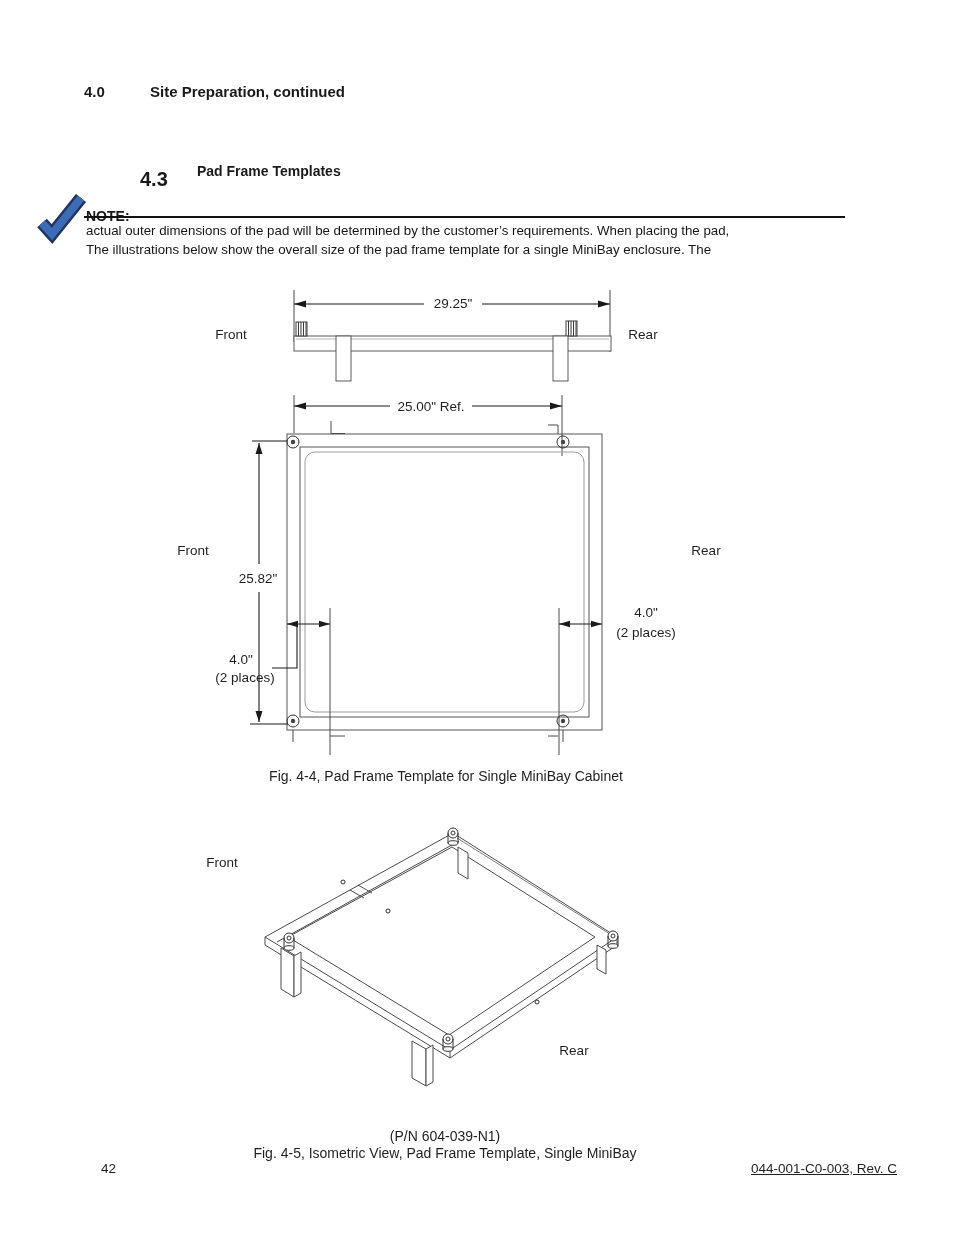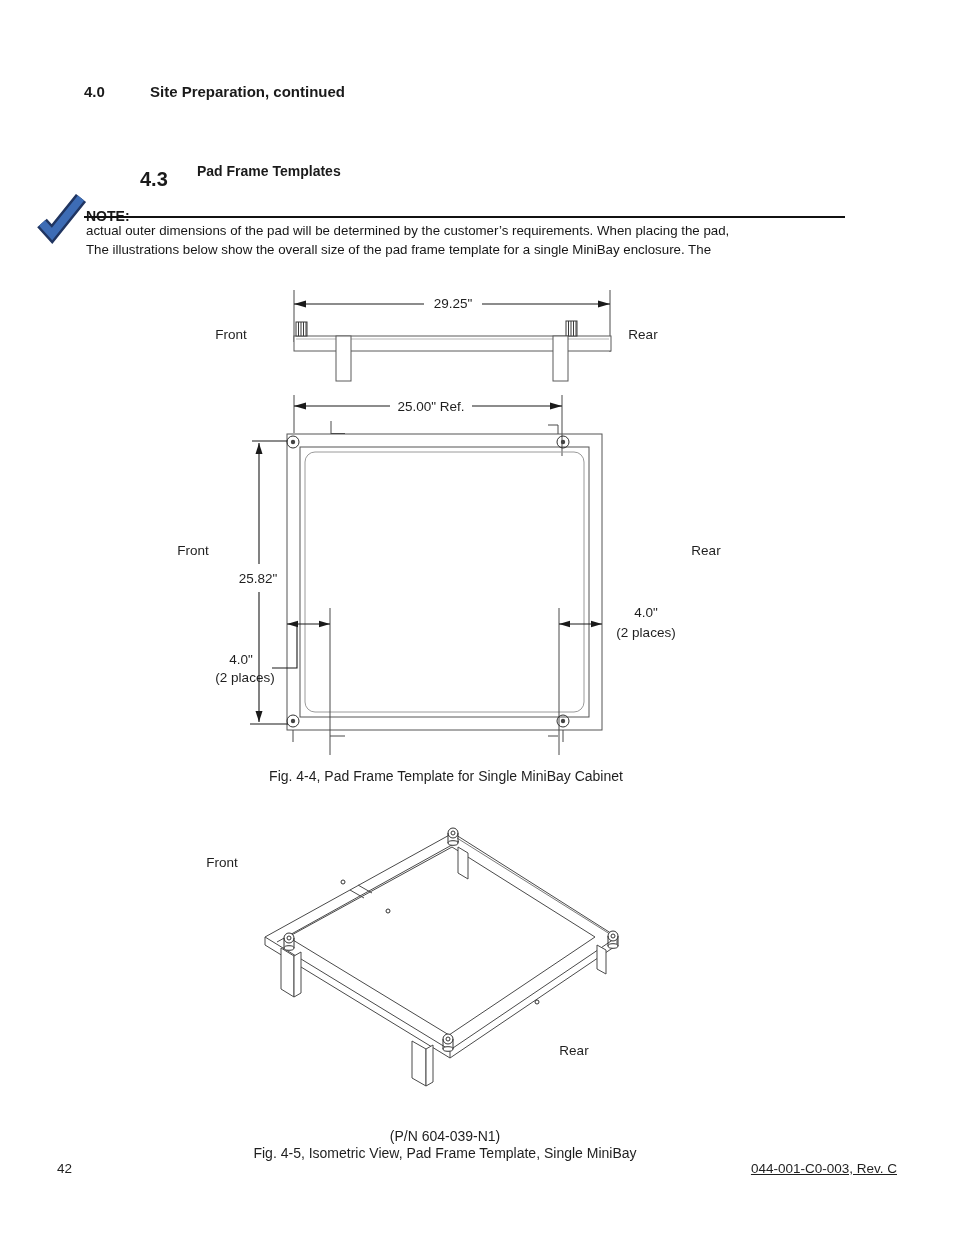--- a/index.html
+++ b/index.html
@@ -9,21 +9,21 @@
   }
   .abs{position:absolute;}
   .hdr-num,.hdr-title{font-size:15px;font-weight:bold;white-space:nowrap;}
   .sec-num,.sec-title{font-size:20px;font-weight:bold;white-space:nowrap;margin-top:43px;}
   .subhead{font-size:14px;font-weight:bold;white-space:nowrap;}
   .note-label{font-size:14px;font-weight:bold;white-space:nowrap;}
   .note-rule{background:#111;height:2px;}
   .note-text{font-size:13.3px;line-height:18.6px;color:#161616;}
   .lbl{position:absolute;font-size:13.5px;white-space:nowrap;transform:translate(-50%,-50%);color:#1f1f1f;}
   .cap{position:absolute;font-size:14px;white-space:nowrap;transform:translate(-50%,-50%);color:#1f1f1f;}
-  .footer{font-size:13.5px;white-space:nowrap;color:#1f1f1f;}
+  .footer{font-size:13.5px;white-space:nowrap;color:#1f1f1f;margin-left:44px;}
   svg{display:block;}
 </style>
 </head>
 <body>
 
 <div class="page">
 
   <span class="abs hdr-num" style="left:84px;top:83px;">4.0</span>
   <span class="abs hdr-title" style="left:150px;top:83px;text-align:center;">Site Preparation, continued</span>
 

